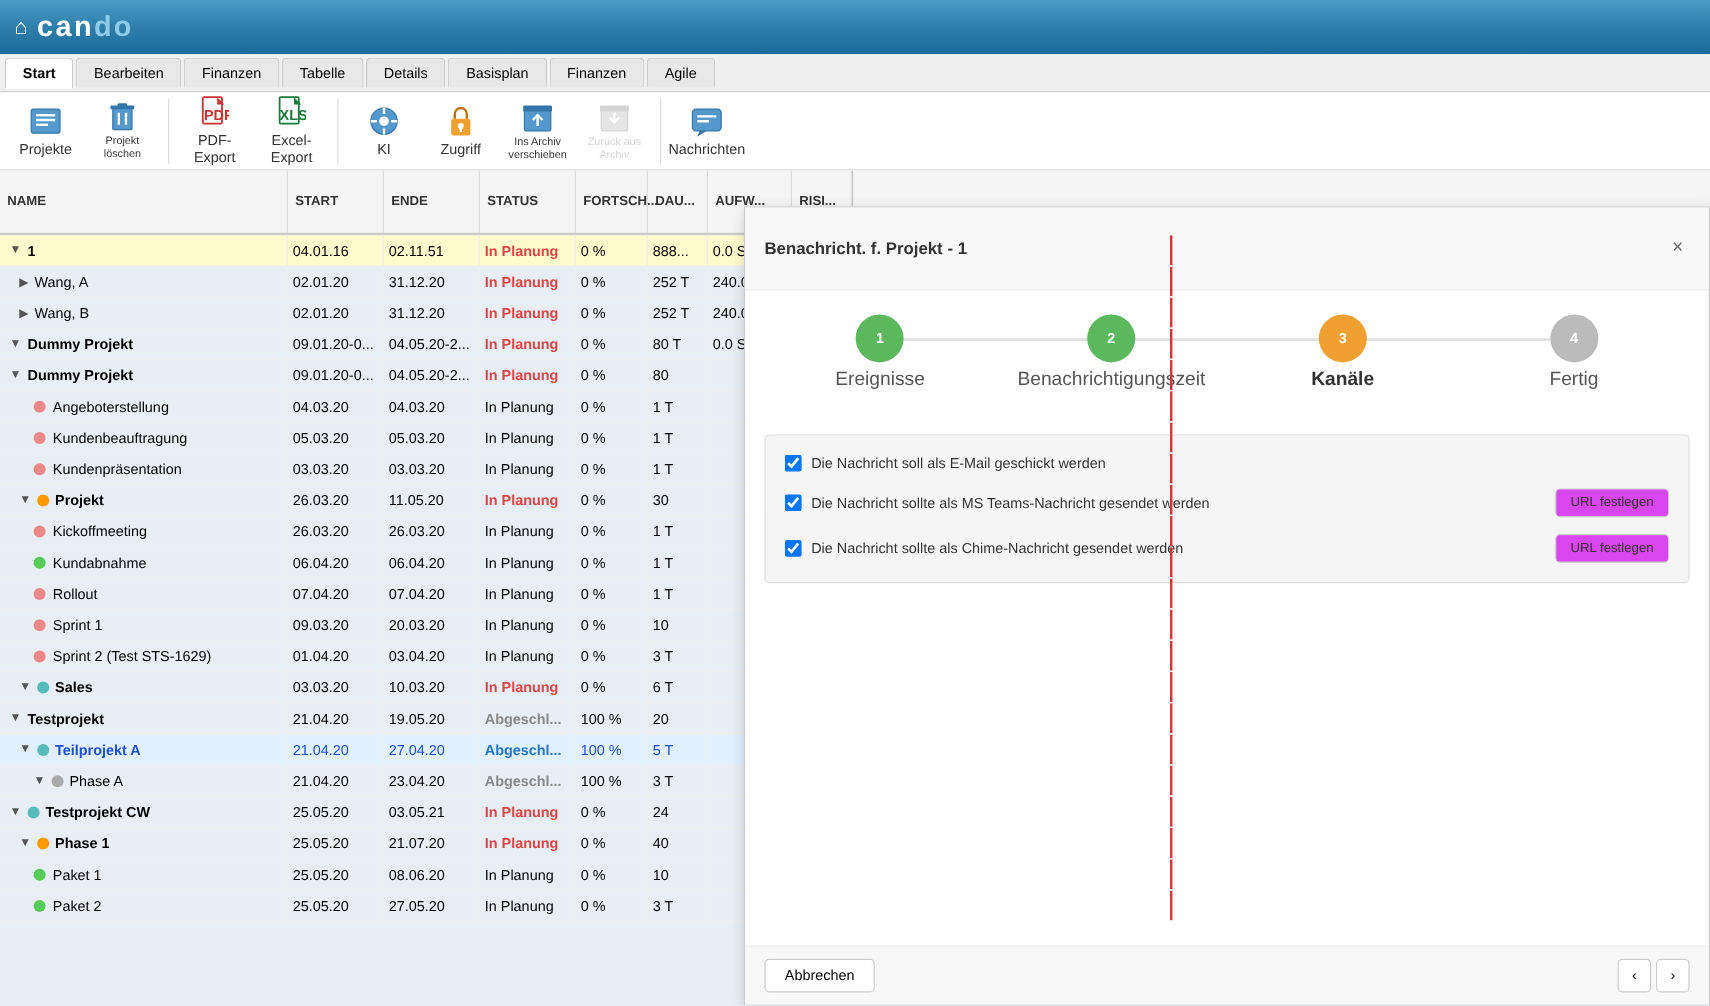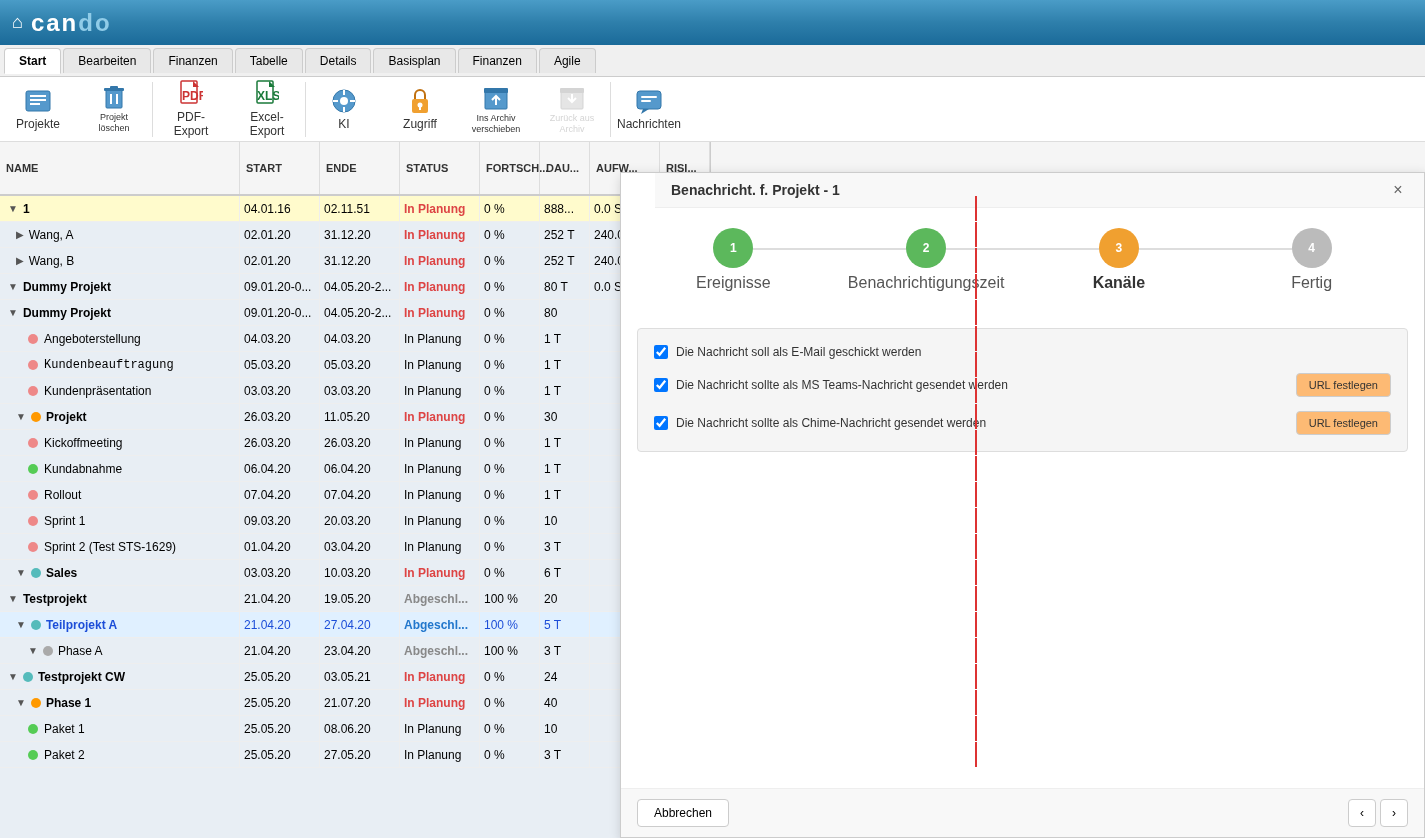--- a/index.html
+++ b/index.html
@@ -52,21 +52,21 @@
       border-bottom: 1px solid #ddd;
       display: flex;
       align-items: center;
       padding: 4px 8px;
       height: 65px;
       gap: 4px;
     }
     .toolbar-group {
       display: flex;
       align-items: flex-end;
-      gap: 16px;
+      gap: 4px;
       padding-right: 8px;
       border-right: 1px solid #ddd;
       margin-right: 4px;
     }
     .toolbar-group:last-child { border-right: none; }
     .toolbar-btn {
       display: flex;
       flex-direction: column;
       align-items: center;
       justify-content: center;
@@ -265,24 +265,23 @@
       background: white;
       border: 1px solid #ccc;
       box-shadow: 2px 4px 12px rgba(0,0,0,0.2);
       display: flex;
       flex-direction: column;
     }
     .modal-header {
       display: flex;
       align-items: center;
       justify-content: space-between;
-      padding: 7px 16px;
+      padding: 24px 16px;
       border-bottom: 1px solid #eee;
       background: #f8f8f8;
-      margin-left: 34px;
     }
     .modal-title { font-size: 14px; font-weight: bold; color: #333; }
     .modal-close {
       cursor: pointer;
       font-size: 16px;
       color: #666;
       width: 20px;
       height: 20px;
       display: flex;
       align-items: center;
@@ -354,21 +353,21 @@
     .checkbox-row {
       display: flex;
       align-items: center;
       gap: 8px;
       margin-bottom: 14px;
     }
     .checkbox-row:last-child { margin-bottom: 0; }
     .checkbox-row input[type=checkbox] { width: 14px; height: 14px; }
     .checkbox-label { font-size: 12px; color: #333; flex: 1; }
     .url-btn {
-      background: #fdba74;
+      background: #d946ef;
       border: 1px solid #ccc;
       padding: 5px 12px;
       border-radius: 4px;
       cursor: pointer;
       font-size: 11px;
       color: #333;
     }
 
     
     .modal-footer {
@@ -749,21 +748,21 @@
         </div>
         <div class="gantt-row-right">
           <div class="today-line" style="left:37%;"></div>
         </div>
       </div>
 
       <div class="gantt-row">
         <div class="gantt-row-left">
           <div class="cell cell-name indent2">
             <span class="dot dot-red"></span>
-            <span style="margin-left:3px;font-family:Liberation Mono, monospace;">Kundenbeauftragung</span>
+            <span style="margin-left:3px;">Kundenbeauftragung</span>
           </div>
           <div class="cell cell-start">
               <span>05.03.20</span>
             </div>
           <div class="cell cell-end">
               <span>05.03.20</span>
             </div>
           <div class="cell cell-status">
               <span>In Planung</span>
             </div>

